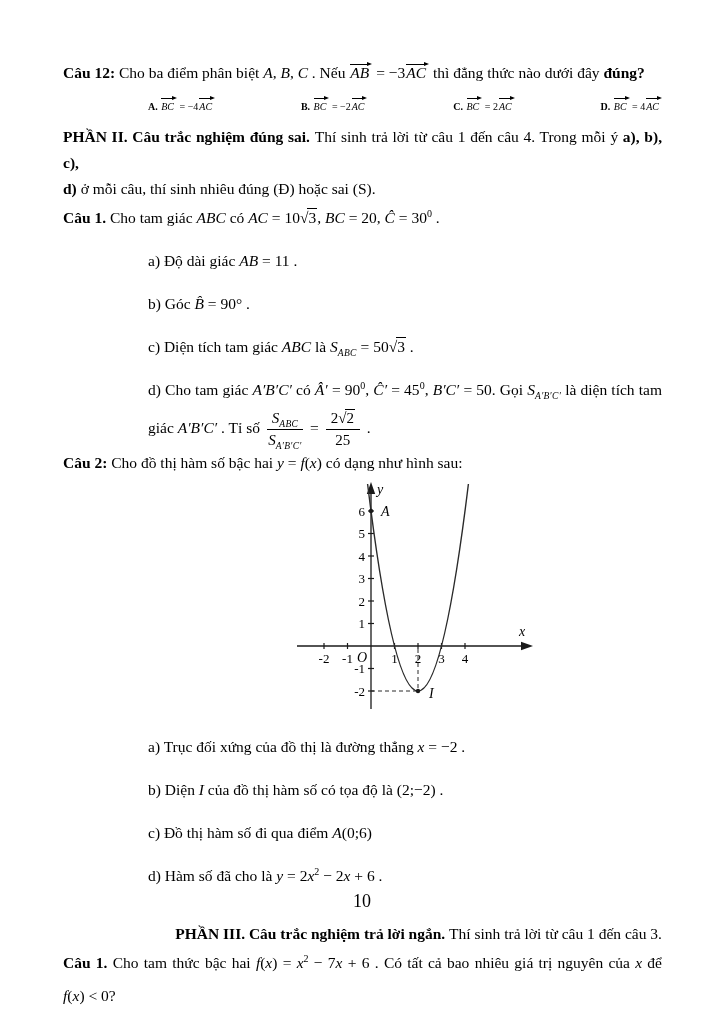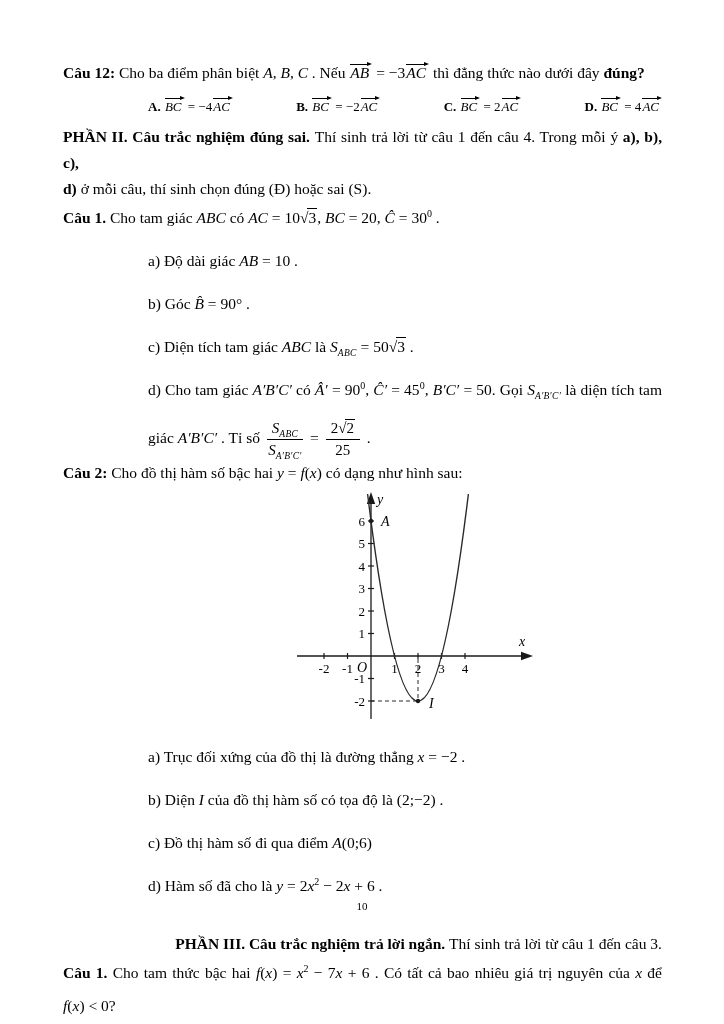--- a/index.html
+++ b/index.html
@@ -19,52 +19,52 @@
   .isub{font-size:9.5px;font-style:italic;vertical-align:sub;line-height:0;letter-spacing:.3px;}
   .vec{display:inline-block;position:relative;font-style:italic;line-height:26px;padding:0 3px 0 1px;}
   .vec::before{content:"";position:absolute;left:1px;right:4px;top:4px;border-top:1px solid #000;}
   .vec::after{content:"";position:absolute;right:0;top:2px;width:0;height:0;
     border-left:5px solid #000;border-top:2.5px solid transparent;border-bottom:2.5px solid transparent;}
   .sqrt{white-space:nowrap;}
   .sqrt .rad{border-top:1px solid #000;padding:0 1px;margin-left:-1px;}
   .frac{display:inline-block;vertical-align:middle;text-align:center;line-height:1.25;margin:0 3px;font-size:15px;}
   .frac .num{display:block;border-bottom:1px solid #000;padding:0 5px 1px;text-align:right;}
   .frac .den{display:block;padding-top:1px;}
-  .opt-row{display:flex;justify-content:space-between;margin:8px 0 0 85px;font-size:13px;line-height:26px;}
+  .opt-row{display:flex;justify-content:space-between;margin:8px 0 0 85px;font-size:10px;line-height:26px;}
   
   p[data-name="part2-heading-line1"]{margin-top:4px;}
   p[data-name="p2q1-stem"]{margin-top:3px;}
   p[data-name^="p2q1-item"],p[data-name^="p2q2-item"]{margin-top:17px;}
-  p[data-name="p2q1-item-d-line2"]{margin-top:16px;}
+  p[data-name="p2q1-item-d-line2"]{margin-top:6px;}
   p[data-name="p2q2-stem"]{}
   p[data-name="part3-heading"]{margin-top:32px;text-align:right;}
   p[data-name="p3q1-line1"]{margin-top:3px;}
   p[data-name="p3q1-line2"]{margin-top:7px;}
   .fig{margin:3px 0 0 228px;}
   .fig svg{display:block;}
   .svg-num{font-family:"Liberation Serif",serif;font-size:13px;}
   .svg-var{font-family:"Liberation Serif",serif;font-size:14px;font-style:italic;}
-  .footer{position:absolute;bottom:32px;left:0;width:724px;text-align:center;font-size:11px;}
+  .footer{position:absolute;bottom:32px;left:0;width:724px;text-align:center;font-size:18px;}
 </style>
 </head>
 <body>
 
 <div class="sheet" data-name="exam-page">
   <div id="lines" data-name="page-content">
       <p class="line" data-name="q12-stem"><span class="b" data-name="text-segment">Câu 12: </span><span class="r" data-name="text-segment">Cho ba điểm phân biệt </span><span class="i" data-name="text-segment">A</span><span class="r" data-name="text-segment">, </span><span class="i" data-name="text-segment">B</span><span class="r" data-name="text-segment">, </span><span class="i" data-name="text-segment">C</span><span class="r" data-name="text-segment"> . Nếu </span><span class="vec" data-name="vector-term">AB</span><span class="r" data-name="text-segment"> = −3</span><span class="vec" data-name="vector-term">AC</span><span class="r" data-name="text-segment"> thì đẳng thức nào dưới đây </span><span class="b" data-name="text-segment">đúng?</span></p>
       <div class="opt-row" data-name="q12-options">
         <span class="opt" data-name="option-A"><span class="b" data-name="text-segment">A. </span><span class="vec" data-name="vector-term">BC</span><span class="r" data-name="text-segment"> = −4</span><span class="vec" data-name="vector-term">AC</span></span>
         <span class="opt" data-name="option-B"><span class="b" data-name="text-segment">B. </span><span class="vec" data-name="vector-term">BC</span><span class="r" data-name="text-segment"> = −2</span><span class="vec" data-name="vector-term">AC</span></span>
         <span class="opt" data-name="option-C"><span class="b" data-name="text-segment">C. </span><span class="vec" data-name="vector-term">BC</span><span class="r" data-name="text-segment"> = 2</span><span class="vec" data-name="vector-term">AC</span></span>
         <span class="opt" data-name="option-D"><span class="b" data-name="text-segment">D. </span><span class="vec" data-name="vector-term">BC</span><span class="r" data-name="text-segment"> = 4</span><span class="vec" data-name="vector-term">AC</span></span>
       </div>
       <p class="line just" data-name="part2-heading-line1"><span class="b" data-name="text-segment">PHẦN II. Câu trắc nghiệm đúng sai. </span><span class="r" data-name="text-segment">Thí sinh trả lời từ câu 1 đến câu 4. Trong mỗi ý </span><span class="b" data-name="text-segment">a), b), c),</span></p>
-      <p class="line" data-name="part2-heading-line2"><span class="b" data-name="text-segment">d) </span><span class="r" data-name="text-segment">ở mỗi câu, thí sinh chọn đúng (Đ) hoặc sai (S).</span></p>
+      <p class="line" data-name="part2-heading-line2"><span class="b" data-name="text-segment">d) </span><span class="r" data-name="text-segment">ở mỗi câu, thí sinh nhiêu đúng (Đ) hoặc sai (S).</span></p>
       <p class="line" data-name="p2q1-stem"><span class="b" data-name="text-segment">Câu 1. </span><span class="r" data-name="text-segment">Cho tam giác </span><span class="i" data-name="text-segment">ABC</span><span class="r" data-name="text-segment"> có </span><span class="i" data-name="text-segment">AC</span><span class="r" data-name="text-segment"> = 10</span><span class="sqrt" data-name="square-root">√<span class="rad" data-name="radicand">3</span></span><span class="r" data-name="text-segment">, </span><span class="i" data-name="text-segment">BC</span><span class="r" data-name="text-segment"> = 20, </span><span class="i" data-name="text-segment">Ĉ</span><span class="r" data-name="text-segment"> = 30</span><span class="sup" data-name="text-segment">0</span><span class="r" data-name="text-segment"> .</span></p>
-      <p class="line indent" data-name="p2q1-item-a"><span class="r" data-name="text-segment">a) Độ dài giác </span><span class="i" data-name="text-segment">AB</span><span class="r" data-name="text-segment"> = 10 .</span></p>
+      <p class="line indent" data-name="p2q1-item-a"><span class="r" data-name="text-segment">a) Độ dài giác </span><span class="i" data-name="text-segment">AB</span><span class="r" data-name="text-segment"> = 11 .</span></p>
       <p class="line indent" data-name="p2q1-item-b"><span class="r" data-name="text-segment">b) Góc </span><span class="i" data-name="text-segment">B̂</span><span class="r" data-name="text-segment"> = 90</span><span class="r" data-name="text-segment">°</span><span class="r" data-name="text-segment"> .</span></p>
       <p class="line indent" data-name="p2q1-item-c"><span class="r" data-name="text-segment">c) Diện tích tam giác </span><span class="i" data-name="text-segment">ABC</span><span class="r" data-name="text-segment"> là </span><span class="i" data-name="text-segment">S</span><span class="isub" data-name="text-segment">ABC</span><span class="r" data-name="text-segment"> = 50</span><span class="sqrt" data-name="square-root">√<span class="rad" data-name="radicand">3</span></span><span class="r" data-name="text-segment"> .</span></p>
       <p class="line indent just" data-name="p2q1-item-d-line1"><span class="r" data-name="text-segment">d) Cho tam giác </span><span class="i" data-name="text-segment">A′B′C′</span><span class="r" data-name="text-segment"> có </span><span class="i" data-name="text-segment">Â′</span><span class="r" data-name="text-segment"> = 90</span><span class="sup" data-name="text-segment">0</span><span class="r" data-name="text-segment">, </span><span class="i" data-name="text-segment">Ĉ′</span><span class="r" data-name="text-segment"> = 45</span><span class="sup" data-name="text-segment">0</span><span class="r" data-name="text-segment">, </span><span class="i" data-name="text-segment">B′C′</span><span class="r" data-name="text-segment"> = 50</span><span class="r" data-name="text-segment">. Gọi </span><span class="i" data-name="text-segment">S</span><span class="isub" data-name="text-segment">A′B′C′</span><span class="r" data-name="text-segment"> là diện tích tam</span></p>
       <p class="line indent" data-name="p2q1-item-d-line2"><span class="r" data-name="text-segment">giác </span><span class="i" data-name="text-segment">A′B′C′</span><span class="r" data-name="text-segment"> . Tỉ số </span><span class="frac" data-name="fraction"><span class="num" data-name="fraction-numerator"><span class="i" data-name="text-segment">S</span><span class="isub" data-name="text-segment">ABC</span></span><span class="den" data-name="fraction-denominator"><span class="i" data-name="text-segment">S</span><span class="isub" data-name="text-segment">A′B′C′</span></span></span><span class="r" data-name="text-segment"> = </span><span class="frac" data-name="fraction"><span class="num" data-name="fraction-numerator"><span class="r" data-name="text-segment">2</span><span class="sqrt" data-name="square-root">√<span class="rad" data-name="radicand">2</span></span></span><span class="den" data-name="fraction-denominator"><span class="r" data-name="text-segment">25</span></span></span><span class="r" data-name="text-segment"> .</span></p>
       <p class="line" data-name="p2q2-stem"><span class="b" data-name="text-segment">Câu 2: </span><span class="r" data-name="text-segment">Cho đồ thị hàm số bậc hai </span><span class="i" data-name="text-segment">y</span><span class="r" data-name="text-segment"> = </span><span class="i" data-name="text-segment">f</span><span class="r" data-name="text-segment">(</span><span class="i" data-name="text-segment">x</span><span class="r" data-name="text-segment">)</span><span class="r" data-name="text-segment"> có dạng như hình sau:</span></p>
       <div class="fig" id="figure-block" data-name="parabola-figure">
   <svg width="250" height="238" viewBox="0 0 250 238" data-name="parabola-chart">
 
     <line x1="6" y1="167" x2="234" y2="167" stroke="#1a1a1a" stroke-width="1.3" data-name="x-axis"></line>
     <polygon points="242,167 230,162.8 230,171.2" fill="#1a1a1a" data-name="x-axis-arrow-icon"></polygon>

